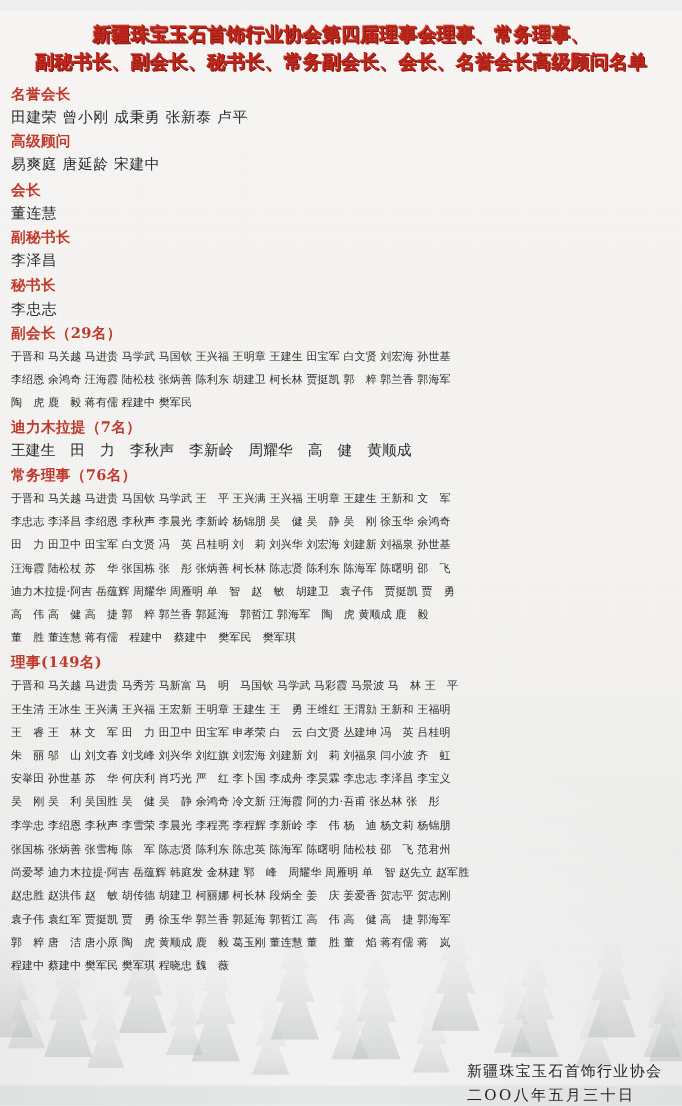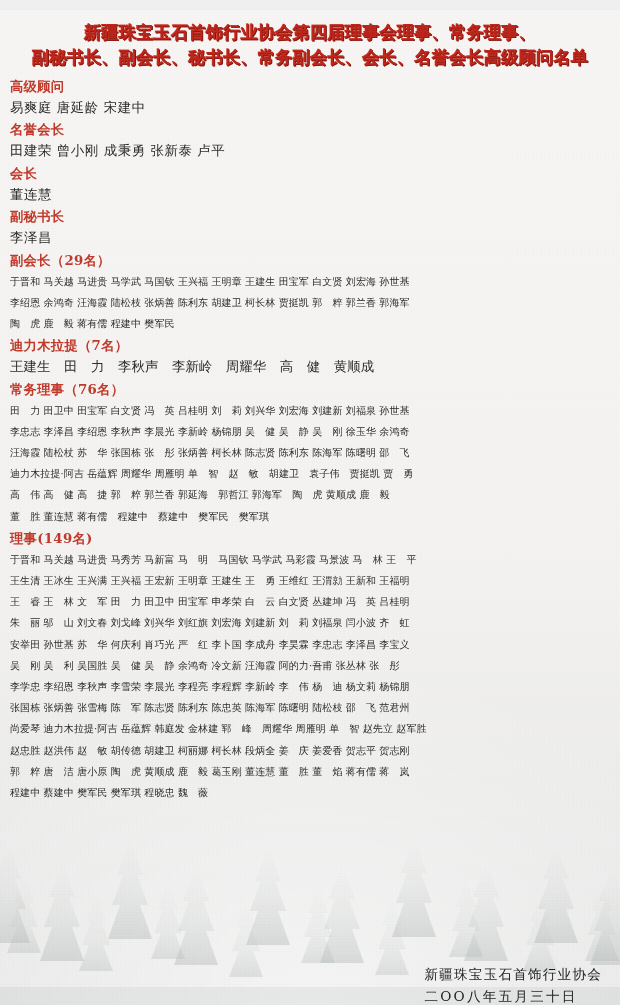--- a/index.html
+++ b/index.html
@@ -157,89 +157,97 @@
   <div id="grain"></div>
 
   <div id="content">
 
     <div class="title">
       <span class="tline">新疆珠宝玉石首饰行业协会第四届理事会理事、常务理事、</span>
       <span class="tline">副秘书长、副会长、秘书长、常务副会长、会长、名誉会长高级顾问名单</span>
     </div>
 
     <div class="sec">
+      <div class="sec-head">名誉会长</div>
+      <div class="sec-body">
+        <div class="name-line wide">田建荣 曾小刚  成秉勇 张新泰 卢平</div>
+      </div>
+    </div>
+
+    <div class="sec">
       <div class="sec-head">高级顾问</div>
       <div class="sec-body">
         <div class="name-line wide">易爽庭 唐延龄 宋建中</div>
       </div>
     </div>
 
     <div class="sec">
-      <div class="sec-head">名誉会长</div>
-      <div class="sec-body">
-        <div class="name-line wide">田建荣 曾小刚  成秉勇 张新泰 卢平</div>
-      </div>
-    </div>
-
-    <div class="sec">
       <div class="sec-head">会长</div>
       <div class="sec-body">
         <div class="name-line wide">董连慧</div>
       </div>
     </div>
 
     <div class="sec">
       <div class="sec-head">副秘书长</div>
       <div class="sec-body">
         <div class="name-line wide">李泽昌</div>
       </div>
     </div>
 
+    <div class="sec">
+      <div class="sec-head">秘书长</div>
+      <div class="sec-body">
+        <div class="name-line wide">李忠志</div>
+      </div>
+    </div>
 
     <div class="sec">
       <div class="sec-head">副会长（29名）</div>
       <div class="sec-body">
         <div class="name-line tight">于晋和 马关越 马进贵 马学武 马国钦 王兴福 王明章 王建生 田宝军 白文贤 刘宏海 孙世基</div>
         <div class="name-line tight">李绍恩 余鸿奇 汪海霞 陆松枝 张炳善 陈利东 胡建卫 柯长林 贾挺凯 郭　粹 郭兰香 郭海军</div>
         <div class="name-line tight">陶　虎 鹿　毅 蒋有儒 程建中 樊军民</div>
       </div>
     </div>
 
     <div class="sec">
       <div class="sec-head">迪力木拉提（7名）</div>
       <div class="sec-body">
         <div class="name-line">王建生　田　力　李秋声　李新岭　周耀华　高　健　黄顺成</div>
       </div>
     </div>
 
     <div class="sec">
       <div class="sec-head">常务理事（76名）</div>
       <div class="sec-body">
+        <div class="name-line tight">于晋和 马关越 马进贵 马国钦 马学武 王　平 王兴满 王兴福 王明章 王建生 王新和 文　军</div>
+        <div class="name-line tight">李忠志 李泽昌 李绍恩 李秋声 李晨光 李新岭 杨锦朋 吴　健 吴　静 吴　刚 徐玉华 余鸿奇</div>
         <div class="name-line tight">田　力 田卫中 田宝军 白文贤 冯　英 吕桂明 刘　莉 刘兴华 刘宏海 刘建新 刘福泉 孙世基</div>
-        <div class="name-line tight">李忠志 李泽昌 李绍恩 李秋声 李晨光 李新岭 杨锦朋 吴　健 吴　静 吴　刚 徐玉华 余鸿奇</div>
         <div class="name-line tight">汪海霞 陆松杖 苏　华 张国栋 张　彤 张炳善 柯长林 陈志贤 陈利东 陈海军 陈曙明 邵　飞</div>
         <div class="name-line tight">迪力木拉提·阿吉 岳蕴辉 周耀华 周雁明 单　智　赵　敏　胡建卫　袁子伟　贾挺凯 贾　勇</div>
         <div class="name-line tight">高　伟 高　健 高　捷 郭　粹 郭兰香 郭延海　郭哲江 郭海军　陶　虎 黄顺成 鹿　毅</div>
         <div class="name-line tight">董　胜 董连慧 蒋有儒　程建中　蔡建中　樊军民　樊军琪</div>
       </div>
     </div>
 
     <div class="sec">
       <div class="sec-head">理事(149名)</div>
       <div class="sec-body">
         <div class="name-line tight">于晋和 马关越 马进贵 马秀芳 马新富 马　明　马国钦 马学武 马彩霞 马景波 马　林 王　平</div>
         <div class="name-line tight">王生清 王冰生 王兴满 王兴福 王宏新 王明章 王建生 王　勇 王维红 王渭勍 王新和 王福明</div>
         <div class="name-line tight">王　睿 王　林 文　军 田　力 田卫中 田宝军 申孝荣 白　云 白文贤 丛建坤 冯　英 吕桂明</div>
         <div class="name-line tight">朱　丽 邬　山 刘文春 刘戈峰 刘兴华 刘红旗 刘宏海 刘建新 刘　莉 刘福泉 闫小波 齐　虹</div>
         <div class="name-line tight">安举田 孙世基 苏　华 何庆利 肖巧光 严　红 李卜国 李成舟 李昊霖 李忠志 李泽昌 李宝义</div>
         <div class="name-line tight">吴　刚 吴　利 吴国胜 吴　健 吴　静 余鸿奇 冷文新 汪海霞 阿的力·吾甫 张丛林 张　彤</div>
         <div class="name-line tight">李学忠 李绍恩 李秋声 李雪荣 李晨光 李程亮 李程辉 李新岭 李　伟 杨　迪 杨文莉 杨锦朋</div>
         <div class="name-line tight">张国栋 张炳善 张雪梅 陈　军 陈志贤 陈利东 陈忠英 陈海军 陈曙明 陆松枝 邵　飞 范君州</div>
         <div class="name-line tight">尚爱琴 迪力木拉提·阿吉 岳蕴辉 韩庭发 金林建 郓　峰　周耀华 周雁明 单　智 赵先立 赵军胜</div>
         <div class="name-line tight">赵忠胜 赵洪伟 赵　敏 胡传德 胡建卫 柯丽娜 柯长林 段炳全 姜　庆 姜爱香 贺志平 贺志刚</div>
+        <div class="name-line tight">袁子伟 袁红军 贾挺凯 贾　勇 徐玉华 郭兰香 郭延海 郭哲江 高　伟 高　健 高　捷 郭海军</div>
         <div class="name-line tight">郭　粹 唐　洁 唐小原 陶　虎 黄顺成 鹿　毅 葛玉刚 董连慧 董　胜 董　焰 蒋有儒 蒋　岚</div>
         <div class="name-line tight">程建中 蔡建中 樊军民 樊军琪 程晓忠 魏　薇</div>
       </div>
     </div>
 
   </div>
 
   <div class="footer">
     <div class="forg">新疆珠宝玉石首饰行业协会</div>
     <div class="fdate">二OO八年五月三十日</div>

